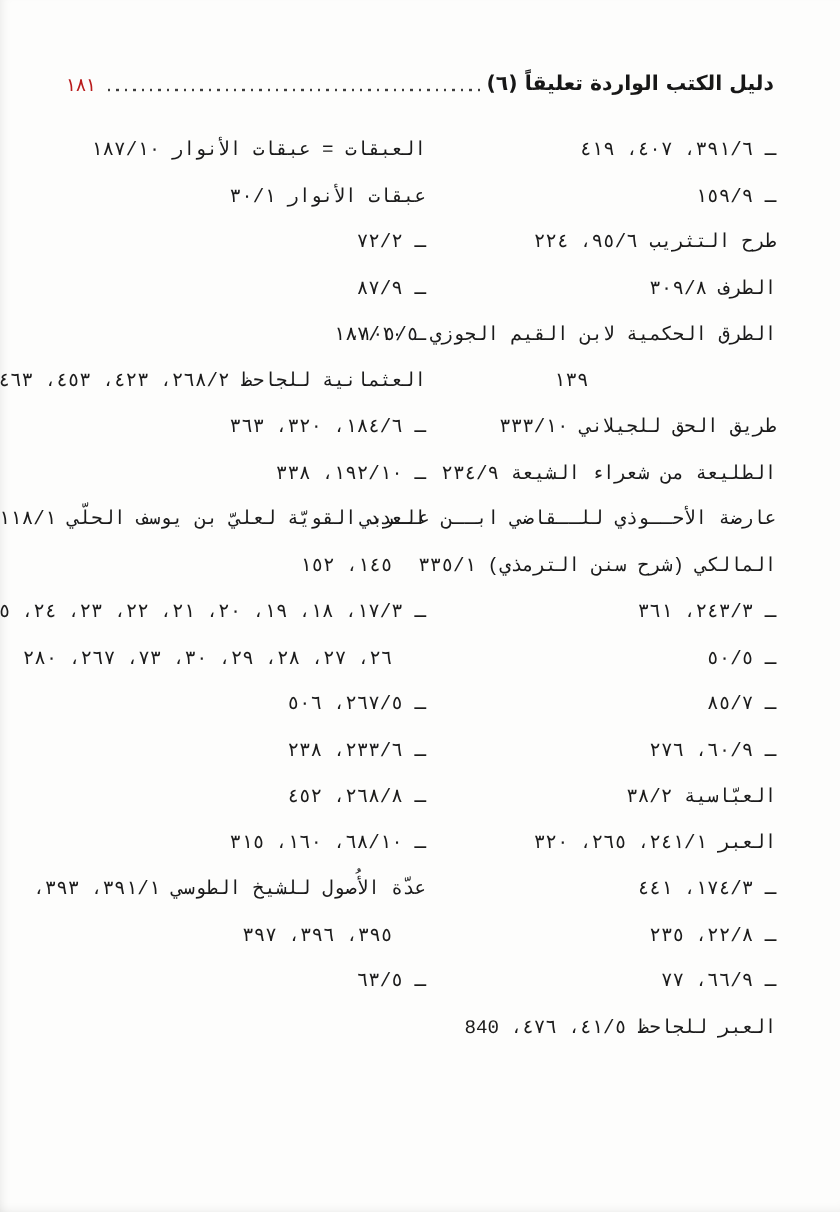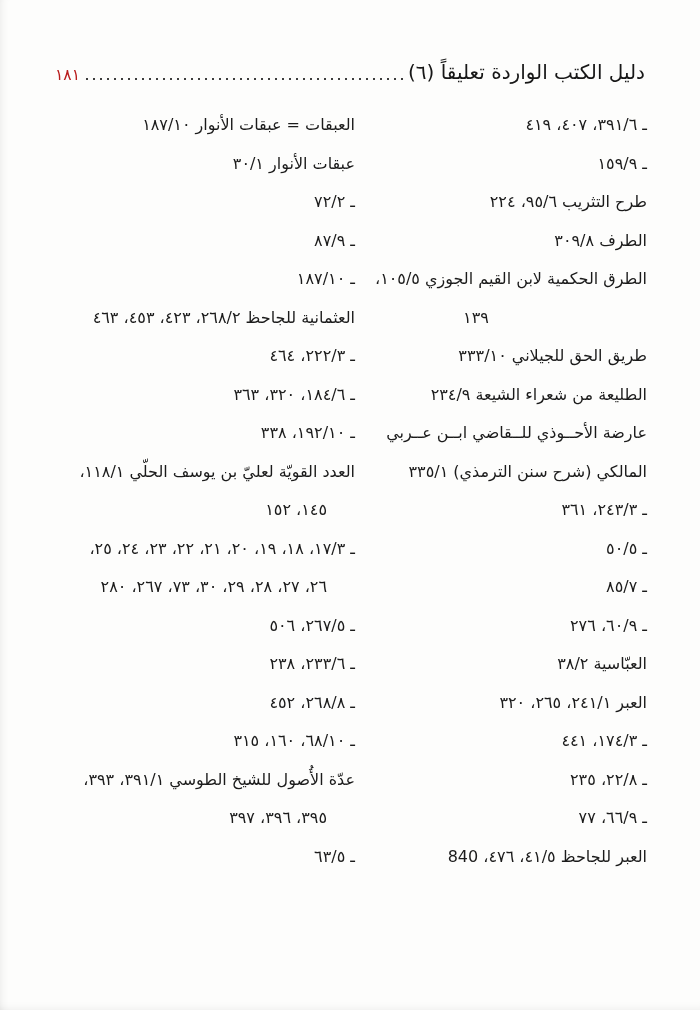--- a/index.html
+++ b/index.html
@@ -21,22 +21,22 @@
   
   .header{
     position:absolute;
     top:60px;right:55px;left:55px;
     display:flex;
     direction:rtl;
     align-items:flex-end;
   }
   .header .title{
     white-space:nowrap;
-    font-weight:normal;
-    font-size:20px;
+    font-weight:bold;
+    font-size:17px;
     color:#171717;
   }
   .header .leader{
     flex:1;
     height:3px;
     margin:0 5px 4px 5px;
     background-image:repeating-linear-gradient(to left,#3d3d3d 0 2px,transparent 2px 7px);
     background-position:bottom;
     background-size:100% 2.2px;
     background-repeat:no-repeat;
@@ -58,20 +58,21 @@
   .col-right{width:290px;}
   .col-left{width:300px;}
   .row{
     height:38.5px;
     line-height:38.5px;
     font-size:16px;
     text-align:right;
     white-space:nowrap;
     direction:rtl;
     color:#1b1b1b;
+    font-family:Liberation Mono, monospace;
   }
   .row.cont{padding-right:28px;}
   .row.cont-lg{padding-right:52px;text-align:center;}
 </style>
 </head>
 <body>
 
 <div class="page">
 
   <div class="header">
@@ -105,21 +106,20 @@
       <div class="row">العبر للجاحظ ٤١/٥، ٤٧٦، 840</div>
     </div>
 
     <div class="col col-left">
       <div class="row">العبقات = عبقات الأنوار ١٨٧/١٠</div>
       <div class="row">عبقات الأنوار ٣٠/١</div>
       <div class="row">ـ ٧٢/٢</div>
       <div class="row">ـ ٨٧/٩</div>
       <div class="row">ـ ١٨٧/١٠</div>
       <div class="row">العثمانية للجاحظ ٢٦٨/٢، ٤٢٣، ٤٥٣، ٤٦٣</div>
-      <div class="row">ـ ٢٢٢/٣، ٤٦٤</div>
       <div class="row">ـ ١٨٤/٦، ٣٢٠، ٣٦٣</div>
       <div class="row">ـ ١٩٢/١٠، ٣٣٨</div>
       <div class="row">العدد القويّة لعليّ بن يوسف الحلّي ١١٨/١،</div>
       <div class="row cont">١٤٥، ١٥٢</div>
       <div class="row">ـ ١٧/٣، ١٨، ١٩، ٢٠، ٢١، ٢٢، ٢٣، ٢٤، ٢٥،</div>
       <div class="row cont">٢٦، ٢٧، ٢٨، ٢٩، ٣٠، ٧٣، ٢٦٧، ٢٨٠</div>
       <div class="row">ـ ٢٦٧/٥، ٥٠٦</div>
       <div class="row">ـ ٢٣٣/٦، ٢٣٨</div>
       <div class="row">ـ ٢٦٨/٨، ٤٥٢</div>
       <div class="row">ـ ٦٨/١٠، ١٦٠، ٣١٥</div>

